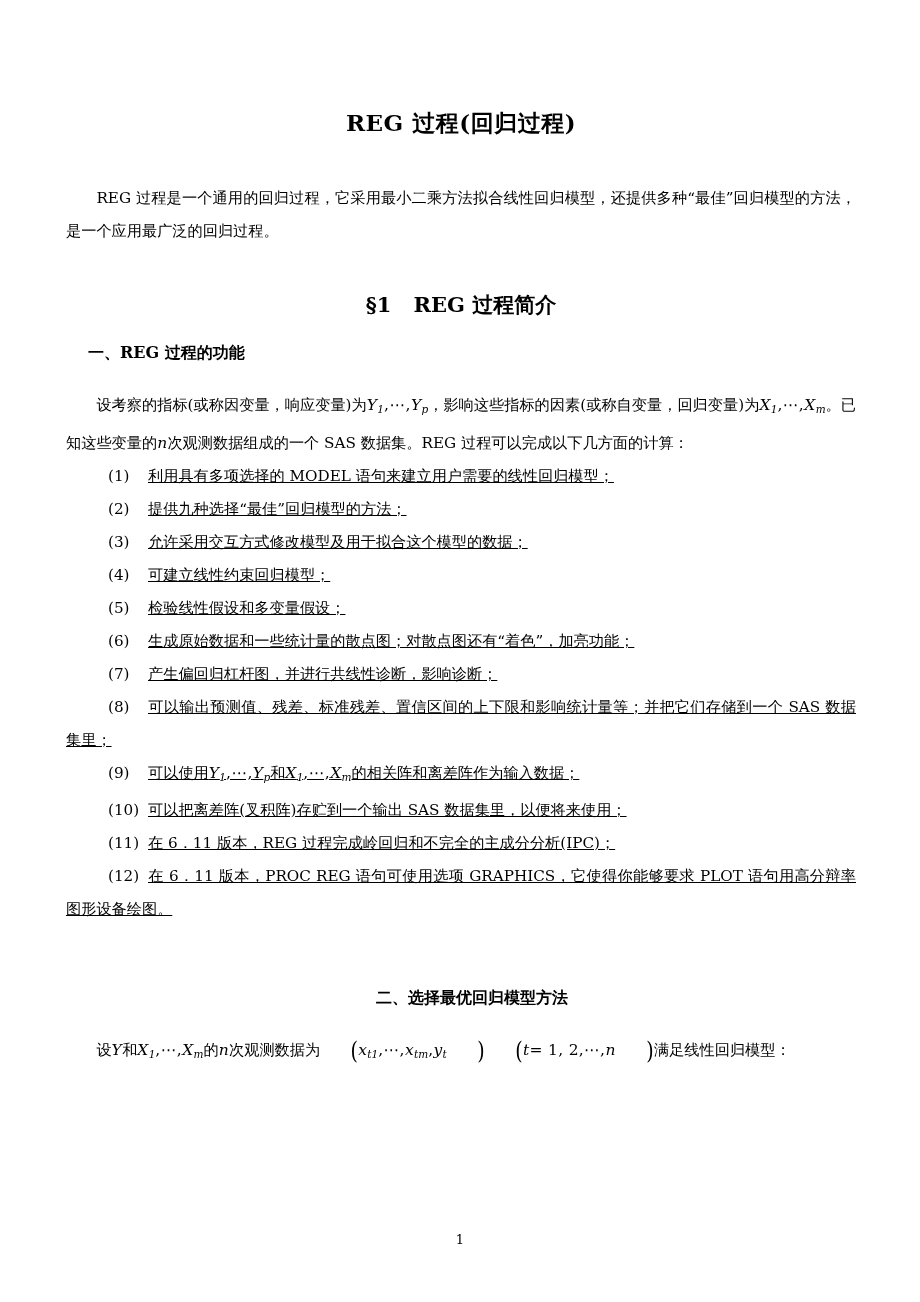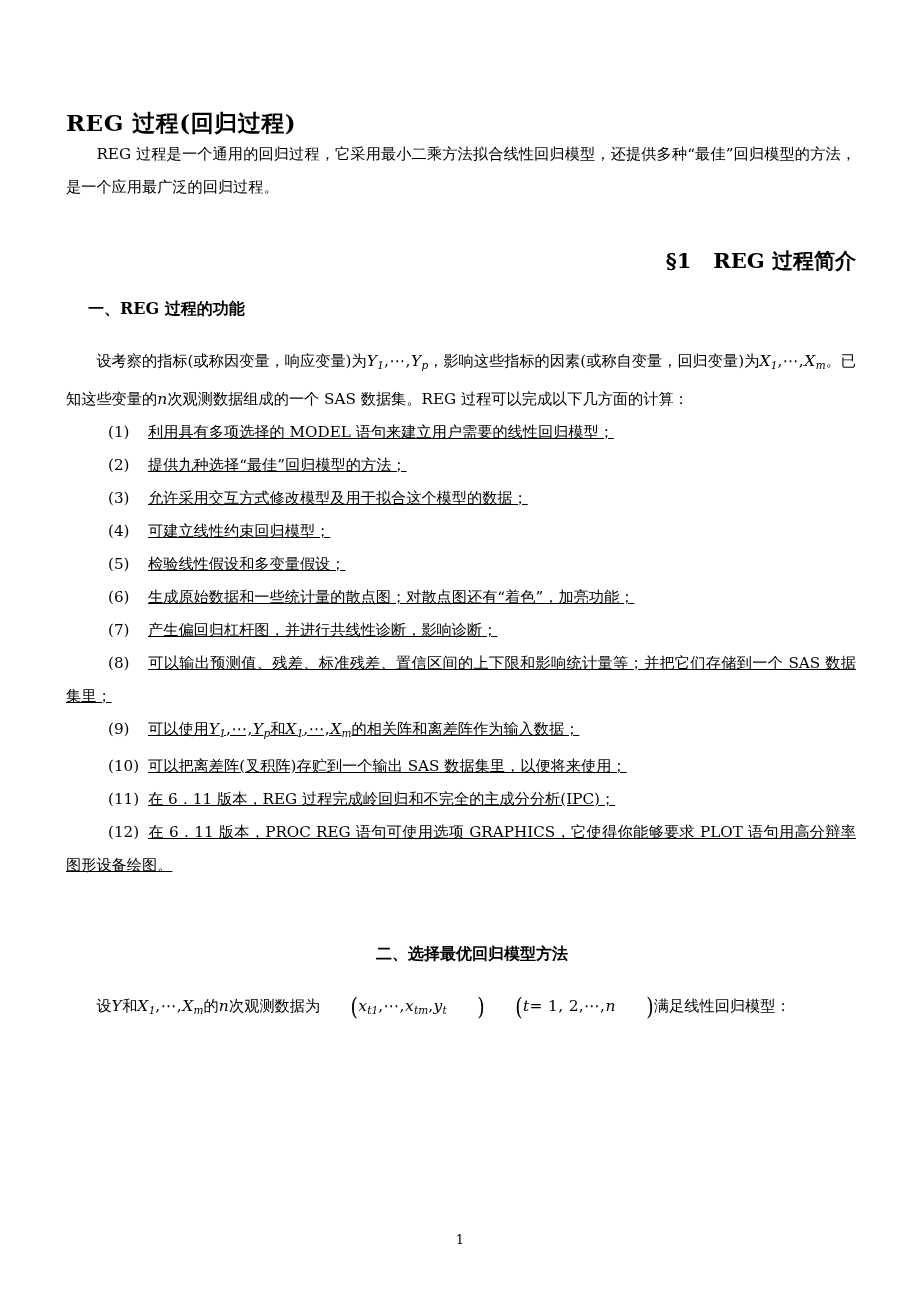--- a/index.html
+++ b/index.html
@@ -23,45 +23,47 @@
     position: absolute;
     left: 66px;
     top: 0;
     width: 790px;
   }
 
   
   .doc-title {
     margin: 0;
     padding-top: 108px;
+    text-align: center;
     font-size: 23px;
     font-weight: bold;
     letter-spacing: 0.5px;
     line-height: 1.3;
   }
 
   
   .para {
     margin: 0;
     font-size: 15.2px;
     line-height: 33px;
     text-align: justify;
     text-justify: inter-ideograph;
   }
   .intro {
+    margin-top: 44px;
   }
   .indent {
     text-indent: 2em;
   }
 
   
   .section-heading {
     margin: 0;
     padding-top: 42px;
-    text-align: right;
+    text-align: center;
     font-size: 21px;
     font-weight: bold;
     line-height: 1.4;
   }
   .section-heading .gap {
     display: inline-block;
     width: 22px;
   }
 
   

